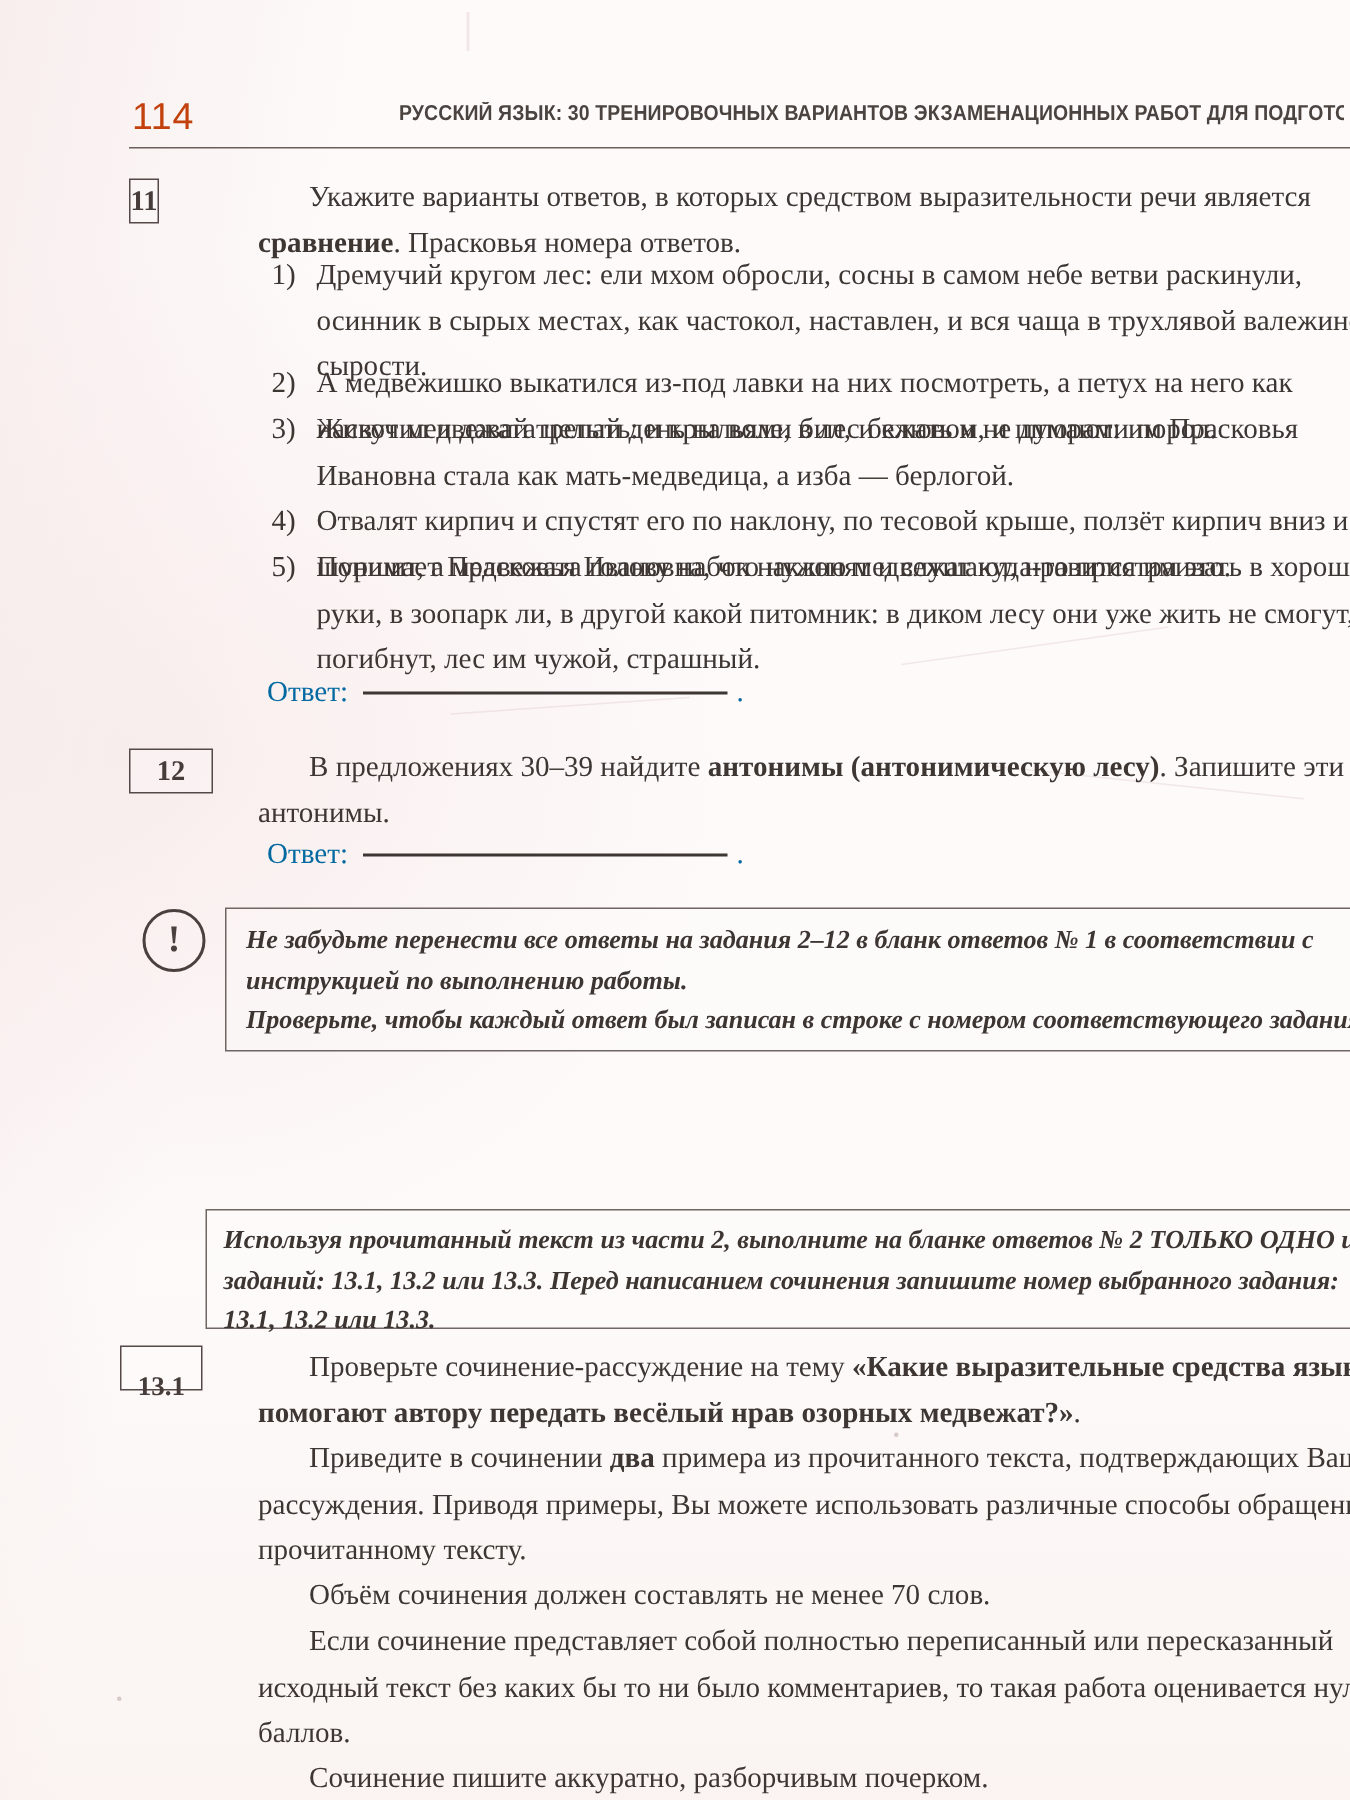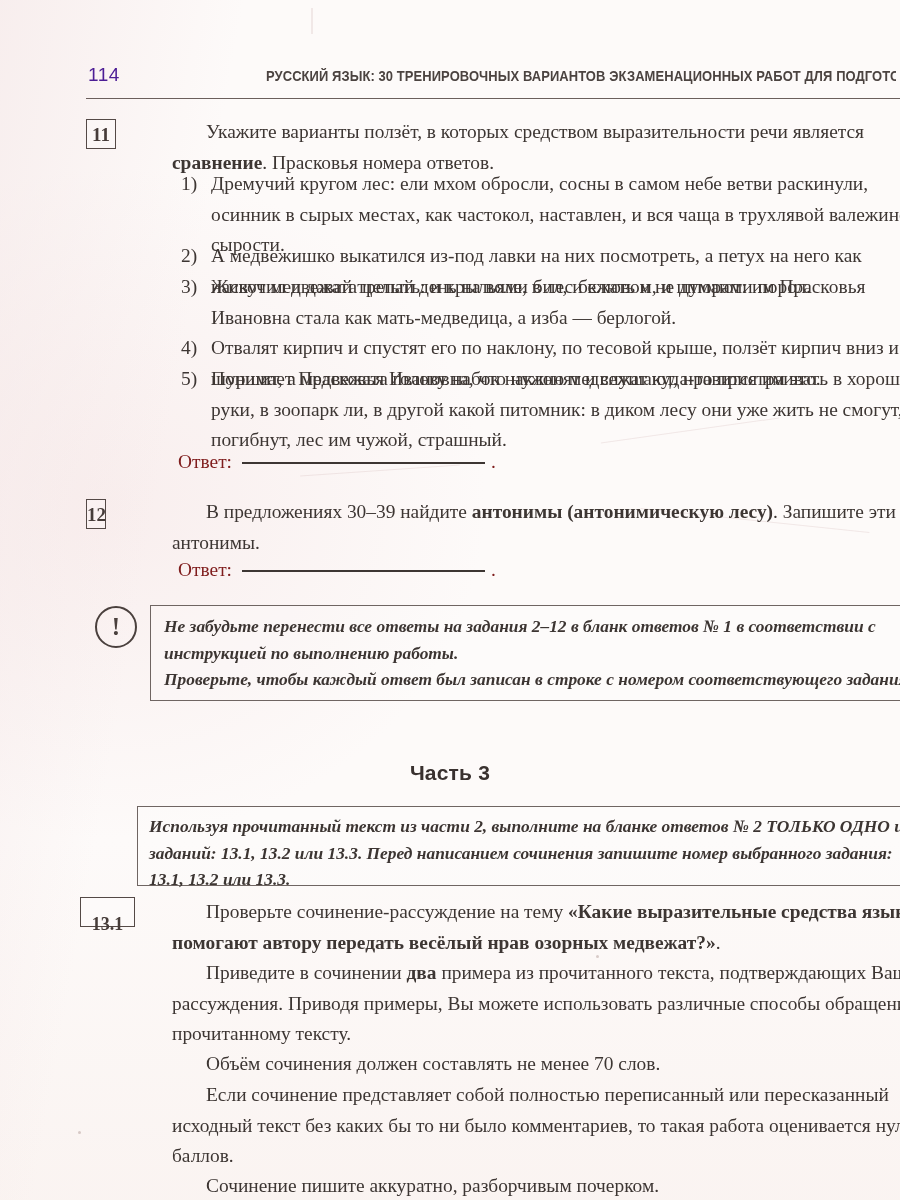--- a/index.html
+++ b/index.html
@@ -49,23 +49,23 @@
     position: absolute;
     left: 0; right: 0;
     top: 64px;
     height: 34px;
   }
   .folio {
     position: absolute;
     left: 88px;
     top: 0;
     font-family: "Liberation Sans", sans-serif;
-    font-size: 19px;
+    font-size: 25px;
     letter-spacing: 0.5px;
-    color: #4c1d95;
+    color: #c2410c;
   }
   .running-title {
     position: absolute;
     left: 266px;
     top: 4px;
     width: 700px;
     font-family: "Liberation Sans", "DejaVu Sans", sans-serif;
     font-size: 14.4px;
     font-weight: 600;
     letter-spacing: 0.1px;
@@ -125,21 +125,21 @@
   .opt .optbody {
     margin-left: 30px;
     display: block;
   }
 
   
   .answer {
     position: absolute;
     font-size: 19.4px;
     line-height: 26px;
-    color: #7f1d1d;
+    color: #0369a1;
     white-space: nowrap;
   }
   .answer .rule {
     display: inline-block;
     width: 243px;
     border-bottom: 2px solid #3d3633;
     margin: 0 6px 0 10px;
     vertical-align: 4px;
   }
 
@@ -203,23 +203,23 @@
   <div class="scanline" style="left:600px;top:430px;width:180px;height:1px;transform:rotate(-8deg);"></div>
   <div class="scanline" style="left:640px;top:520px;width:230px;height:1px;transform:rotate(6deg);"></div>
   <div class="scanline" style="left:300px;top:470px;width:160px;height:1px;transform:rotate(-4deg);"></div>
 
   <div class="header-row">
     <div class="folio">114</div>
     <div class="running-title">РУССКИЙ ЯЗЫК: 30 ТРЕНИРОВОЧНЫХ ВАРИАНТОВ ЭКЗАМЕНАЦИОННЫХ РАБОТ ДЛЯ ПОДГОТОВКИ К ОГЭ</div>
   </div>
   <div class="header-rule"></div>
 
-  <div class="tasknum" style="left:86px; top:119px; width:30px; height:30px; font-size:19px; padding-top:5px;">11</div>
-
-  <div class="body-text indent" style="left:172px; top:117px; width:760px;"><span>Укажите варианты ползёт, в которых средством выразительности речи является</span> <b>сравнение</b><span>. Прасковья номера ответов.</span></div>
+  <div class="tasknum" style="left:86px; top:119px; width:20px; height:30px; font-size:19px; padding-top:5px;">11</div>
+
+  <div class="body-text indent" style="left:172px; top:117px; width:760px;"><span>Укажите варианты ответов, в которых средством выразительности речи является</span> <b>сравнение</b><span>. Прасковья номера ответов.</span></div>
 
   <div class="opt" style="left:181px; top:169px; width:752px;">
     <span class="marker">1)</span>
     <span class="optbody">Дремучий кругом лес: ели мхом обросли, сосны в самом небе ветви раскинули, осинник в сырых местах, как частокол, наставлен, и вся чаща в трухлявой валежине, в сырости.</span>
   </div>
 
   <div class="opt" style="left:181px; top:241px; width:752px;">
     <span class="marker">2)</span>
     <span class="optbody">А медвежишко выкатился из-под лавки на них посмотреть, а петух на него как наскочил и давай трепать: и крыльями бил, и клювом, и шпорами порол.</span>
   </div>
@@ -236,37 +236,36 @@
 
   <div class="opt" style="left:181px; top:364px; width:752px;">
     <span class="marker">5)</span>
     <span class="optbody">Понимает Прасковья Ивановна, что нужно медвежат куда-то пристраивать в хорошие руки, в зоопарк ли, в другой какой питомник: в диком лесу они уже жить не смогут, погибнут, лес им чужой, страшный.</span>
   </div>
 
   <div class="answer" style="left:178px; top:449px;">
     <span>Ответ:</span><span class="rule"></span><span>.</span>
   </div>
 
-  <div class="tasknum" style="left:86px; top:499px; width:20px; height:30px; font-size:19px; padding-top:5px;">12</div>
+  <div class="tasknum" style="left:86px; top:499px; width:56px; height:30px; font-size:19px; padding-top:5px;">12</div>
 
   <div class="body-text indent" style="left:172px; top:497px; width:760px;"><span>В предложениях 30–39 найдите </span><b>антонимы (антонимическую лесу)</b><span>. Запишите эти антонимы.</span></div>
 
   <div class="answer" style="left:178px; top:557px;">
     <span>Ответ:</span><span class="rule"></span><span>.</span>
   </div>
 
   <div class="callout-icon" style="left:95px; top:606px;">
     <div class="bang">!</div>
   </div>
   <div class="framed" style="left:150px; top:605px; width:790px; height:96px; padding:7px 10px 0 13px;">
     <div class="inner">Не забудьте перенести все ответы на задания 2–12 в бланк ответов № 1 в соответствии с инструкцией по выполнению работы.</div>
     <div class="inner">Проверьте, чтобы каждый ответ был записан в строке с номером соответствующего задания.</div>
   </div>
 
-  <div class="part-heading" style="top:761px;">Часть 3</div>
 
   <div class="framed" style="left:137px; top:806px; width:803px; height:80px; padding:6px 10px 0 11px;">
     <div class="inner">Используя прочитанный текст из части 2, выполните на бланке ответов № 2 ТОЛЬКО ОДНО из заданий: 13.1, 13.2 или 13.3. Перед написанием сочинения запишите номер выбранного задания: 13.1, 13.2 или 13.3.</div>
   </div>
 
   <div class="tasknum" style="left:80px; top:897px; width:55px; height:30px; font-size:18px; padding-top:17px;">13.1</div>
 
   <div class="body-text indent" style="left:172px; top:897px; width:762px;"><span>Проверьте сочинение-рассуждение на тему </span><b>«Какие выразительные средства языка помогают автору передать весёлый нрав озорных медвежат?»</b><span>.</span></div>
 
   <div class="body-text indent" style="left:172px; top:958px; width:762px;"><span>Приведите в сочинении </span><b>два</b><span> примера из прочитанного текста, подтверждающих Ваши рассуждения. Приводя примеры, Вы можете использовать различные способы обращения к прочитанному тексту.</span></div>

